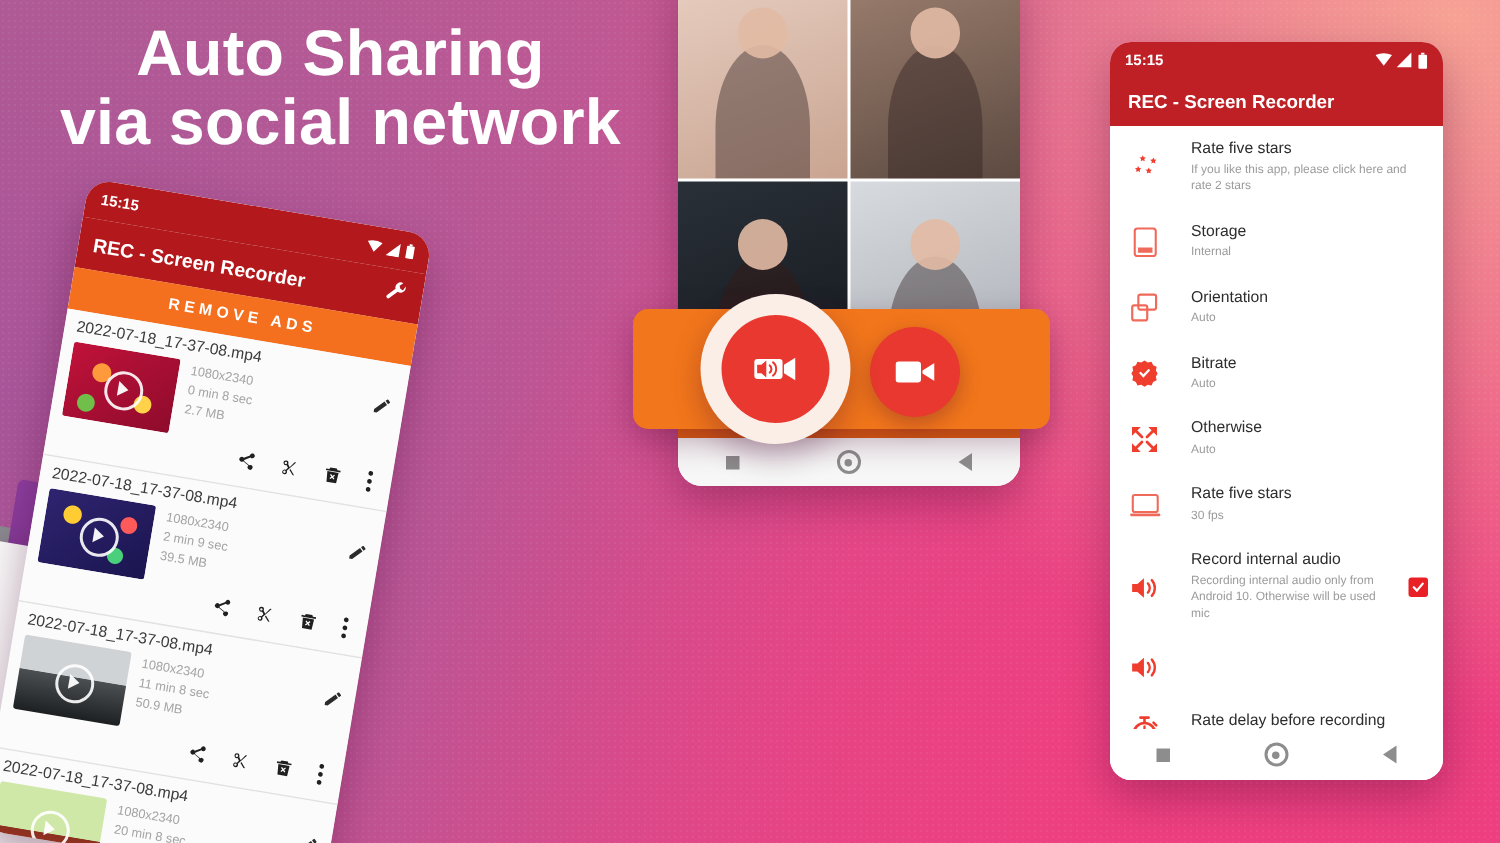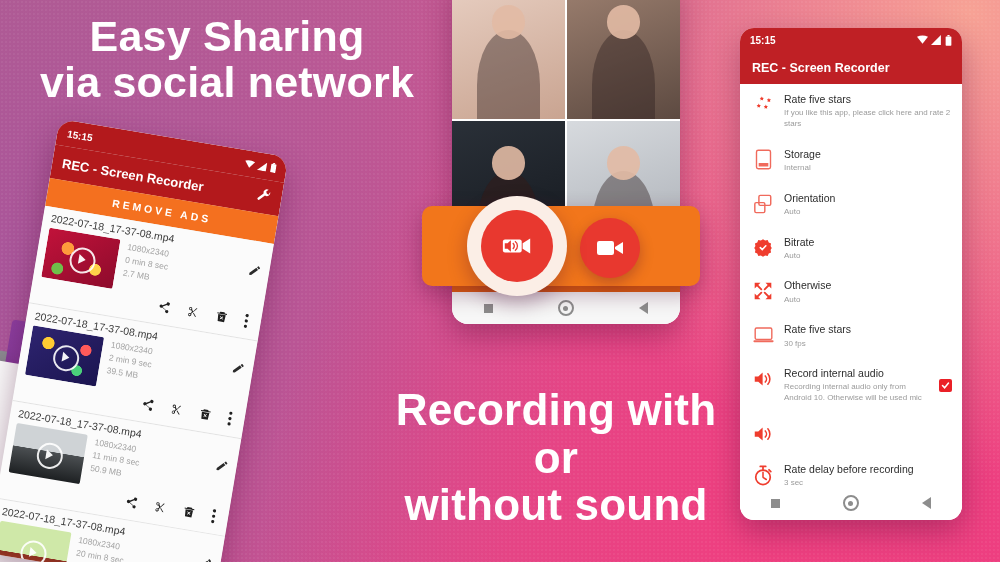--- a/index.html
+++ b/index.html
@@ -94,21 +94,21 @@
 
   
   #phone-right{position:absolute;left:740px;top:28px;width:222px;height:492px;
     background:#fff;border-radius:14px;overflow:hidden;
     box-shadow:0 12px 30px rgba(70,5,45,.33);}
   #phone-right .statusbar{height:24px;background:#bf2025;color:#fff;
     display:flex;align-items:center;justify-content:space-between;padding:0 10px;
     font-size:10px;font-weight:700;}
   #phone-right .appbar{height:32px;background:#bf2025;color:#fff;display:flex;
     align-items:center;padding:0 12px;font-size:12.5px;font-weight:700;}
-  .srow{display:flex;align-items:flex-start;gap:10px;padding:9px 10px 9px 12px;}
+  .srow{display:flex;align-items:center;gap:20px;padding:9px 10px 9px 12px;}
   .srow .sicon{width:22px;height:22px;flex:0 0 auto;display:flex;
     align-items:center;justify-content:center;margin-top:1px;}
   .srow .stext{flex:1 1 auto;min-width:0;}
   .srow .stitle{font-size:10.5px;color:#2d2d2d;line-height:1.25;}
   .srow .ssub{font-size:8px;color:#9b9b9b;line-height:1.35;margin-top:2px;}
   .cbox{width:13px;height:13px;background:#ea2027;border-radius:2px;
     display:flex;align-items:center;justify-content:center;flex:0 0 auto;
     align-self:center;}
   #phone-right .navbar{position:absolute;left:0;bottom:0;width:222px;height:34px;
     background:#fff;display:flex;align-items:center;justify-content:space-around;}
@@ -481,21 +481,16 @@
     <div class="navbar">
       <span class="navsq"></span>
       <span class="navcr">
           <i></i>
         </span>
       <span class="navtr"></span>
     </div>
   </div>
 
   <div class="headline" id="headline-top">
-      <div>Easy Sharing</div>
+      <div>Auto Sharing</div>
       <div>via social network</div>
     </div>
-  <div class="headline" id="headline-bottom">
-      <div>Recording with</div>
-      <div>or</div>
-      <div>without sound</div>
-    </div>
 </div>
 
 </body></html>

